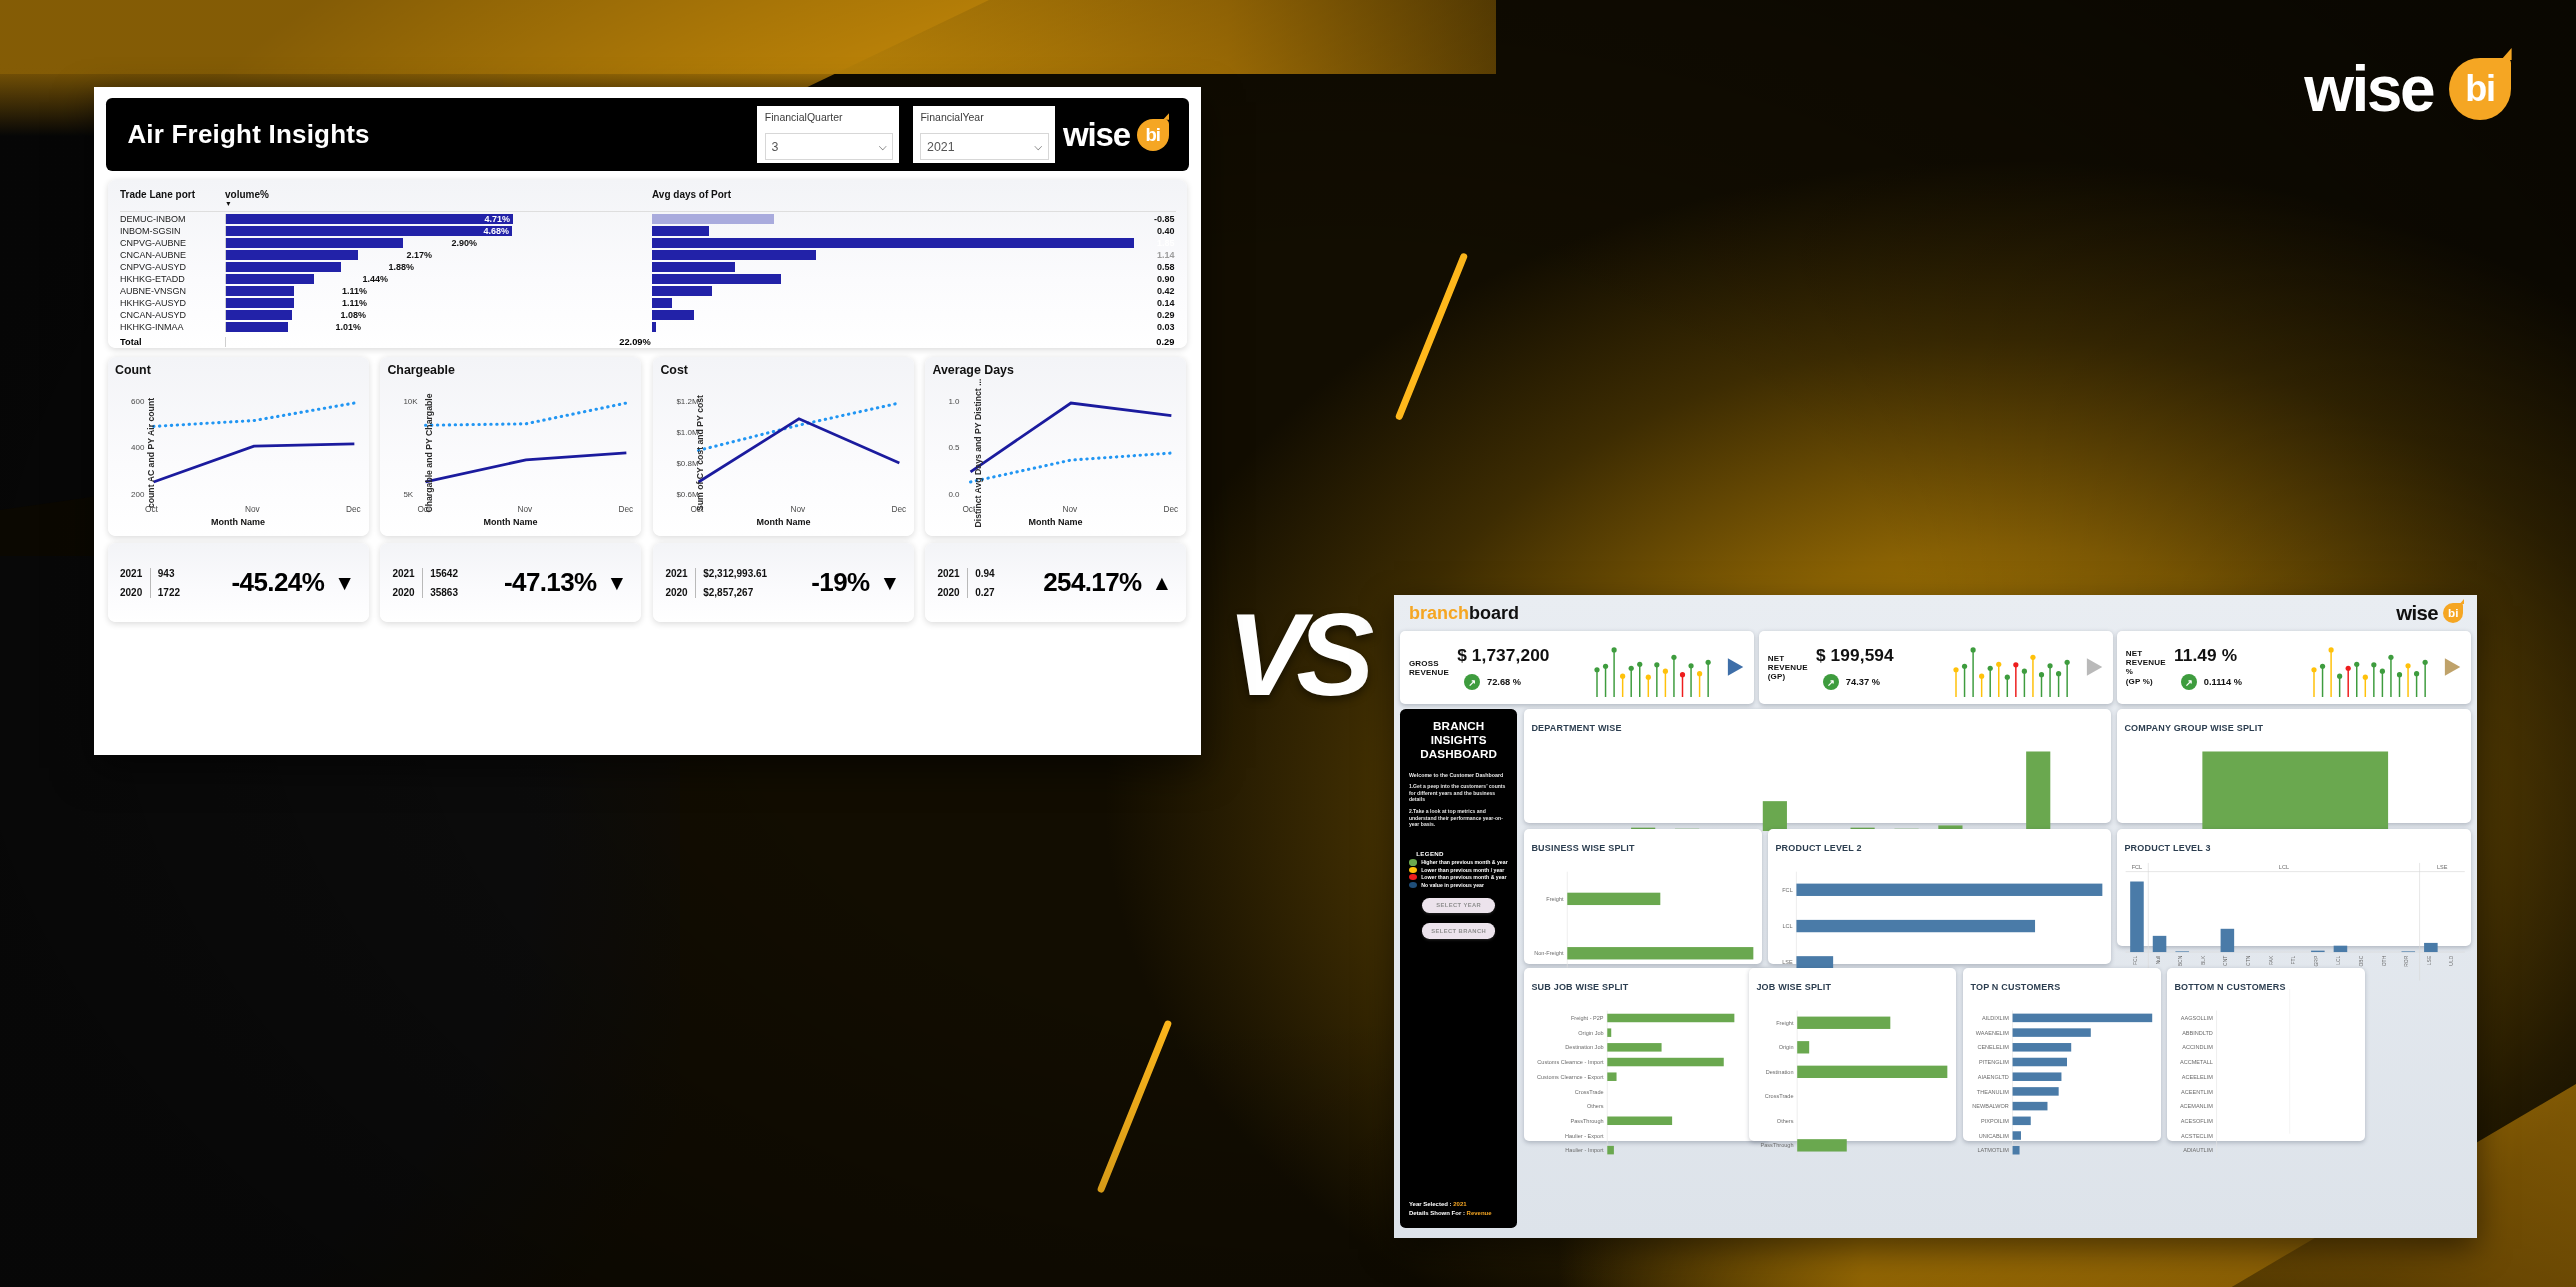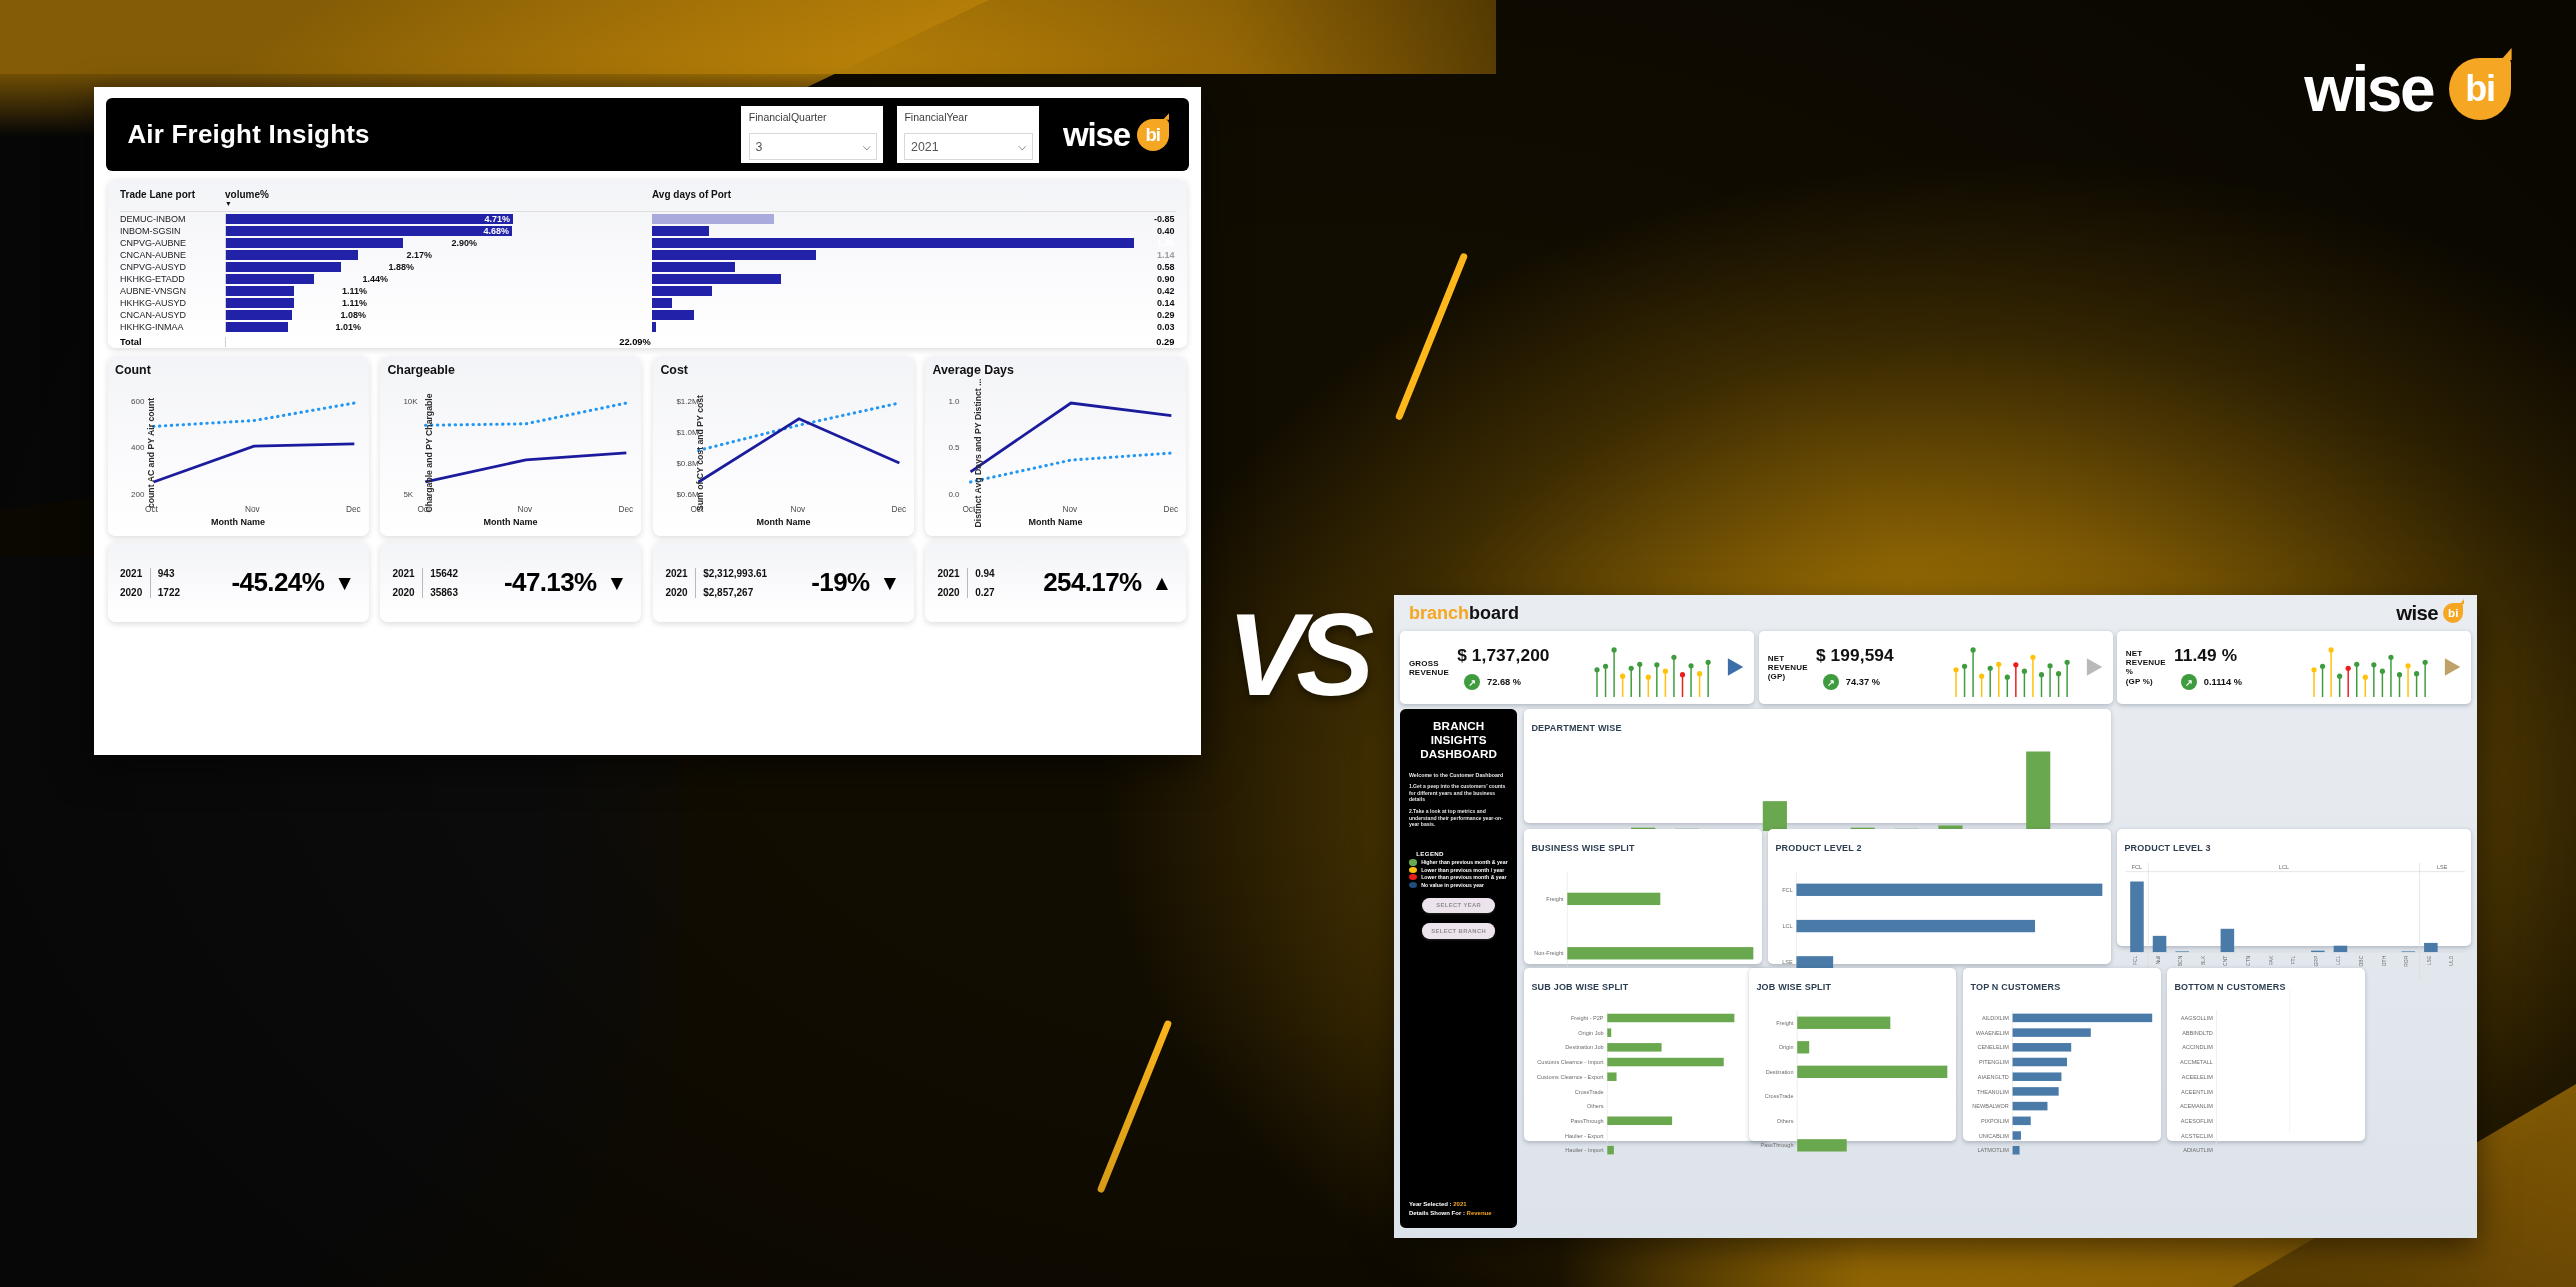--- a/index.html
+++ b/index.html
@@ -103,21 +103,21 @@
   }
   .afi-header {
     position: absolute; left: 12.4px; top: 11px; right: 12.4px; height: 73px;
     background: #000000; border-radius: 6.2px;
     display: flex; align-items: center;
   }
   .afi-title {
     color: #ffffff; font-size: 26px; font-weight: 700; margin-left: 21px;
     letter-spacing: 0.2px;
   }
-  .afi-slicers { display: flex; gap: 13.6px; margin-left: auto; margin-right: 24px; align-items: center; }
+  .afi-slicers { display: flex; gap: 13.6px; margin-left: auto; margin-right: 8px; align-items: center; }
   .slicer {
     width: 142px; height: 57px; background: #fff;
     display: flex; flex-direction: column; justify-content: flex-start;
     padding: 5px 6.2px 0 7.4px;
   }
   .slicer-label { font-size: 10.5px; color: #3b3b3b; margin-bottom: 10px; }
   .slicer-box {
     border: 0.6px solid #d7d7d7; height: 27px; display: flex;
     align-items: center; justify-content: space-between; padding: 0 5.6px;
   }
@@ -747,20 +747,25 @@
         <rect x="528.6" y="153.6" width="39.2" height="5.4" fill="#6aa84f"></rect>
         <text class="axis-lbl" x="548.2307692307692" y="172" text-anchor="middle">FEA</text>
         <rect x="599.9" y="155.4" width="39.2" height="3.6" fill="#6aa84f"></rect>
         <text class="axis-lbl" x="619.4615384615385" y="172" text-anchor="middle">FES</text>
         <rect x="671.1" y="150.0" width="39.2" height="9.0" fill="#6aa84f"></rect>
         <text class="axis-lbl" x="690.6923076923077" y="172" text-anchor="middle">FIA</text>
         <text class="axis-lbl" x="761.9230769230769" y="172" text-anchor="middle">FIC</text>
         <rect x="813.6" y="30.0" width="39.2" height="129.0" fill="#6aa84f"></rect>
         <text class="axis-lbl" x="833.1538461538461" y="172" text-anchor="middle">FIS</text>
         <text class="axis-lbl" x="904.3846153846154" y="172" text-anchor="middle">ITS</text>
+      </svg></div>
+  <div class="card" style="left:723px;top:114px;width:354px;height:114px"><div class="card-title">COMPANY GROUP WISE SPLIT</div><svg width="354" height="114" viewBox="0 0 572 185">
+        <line x1="14" y1="159" x2="562" y2="159" stroke="#e4e4e4"></line>
+        <rect x="137.3" y="30.0" width="301.4" height="129.0" fill="#6aa84f"></rect>
+        <text class="axis-lbl" x="288" y="172" text-anchor="middle">IND</text>
       </svg></div>
   <div class="card" style="left:130px;top:234px;width:238px;height:135px"><div class="card-title">BUSINESS WISE SPLIT</div><svg width="238" height="135" viewBox="0 0 385 218">
         <line x1="70" y1="30" x2="70" y2="206" stroke="#e4e4e4"></line>
         <rect x="70" y="64.0" width="150.5" height="20.0" fill="#6aa84f"></rect>
         <text class="axis-lbl" x="64" y="77.5" text-anchor="end">Freight</text>
         <rect x="70" y="152.0" width="301.0" height="20.0" fill="#6aa84f"></rect>
         <text class="axis-lbl" x="64" y="165.5" text-anchor="end">Non-Freight</text>
       </svg></div>
   <div class="card" style="left:374px;top:234px;width:343px;height:135px"><div class="card-title">PRODUCT LEVEL 2</div><svg width="343" height="135" viewBox="0 0 555 218">
         <line x1="46" y1="30" x2="46" y2="206" stroke="#e4e4e4"></line>

